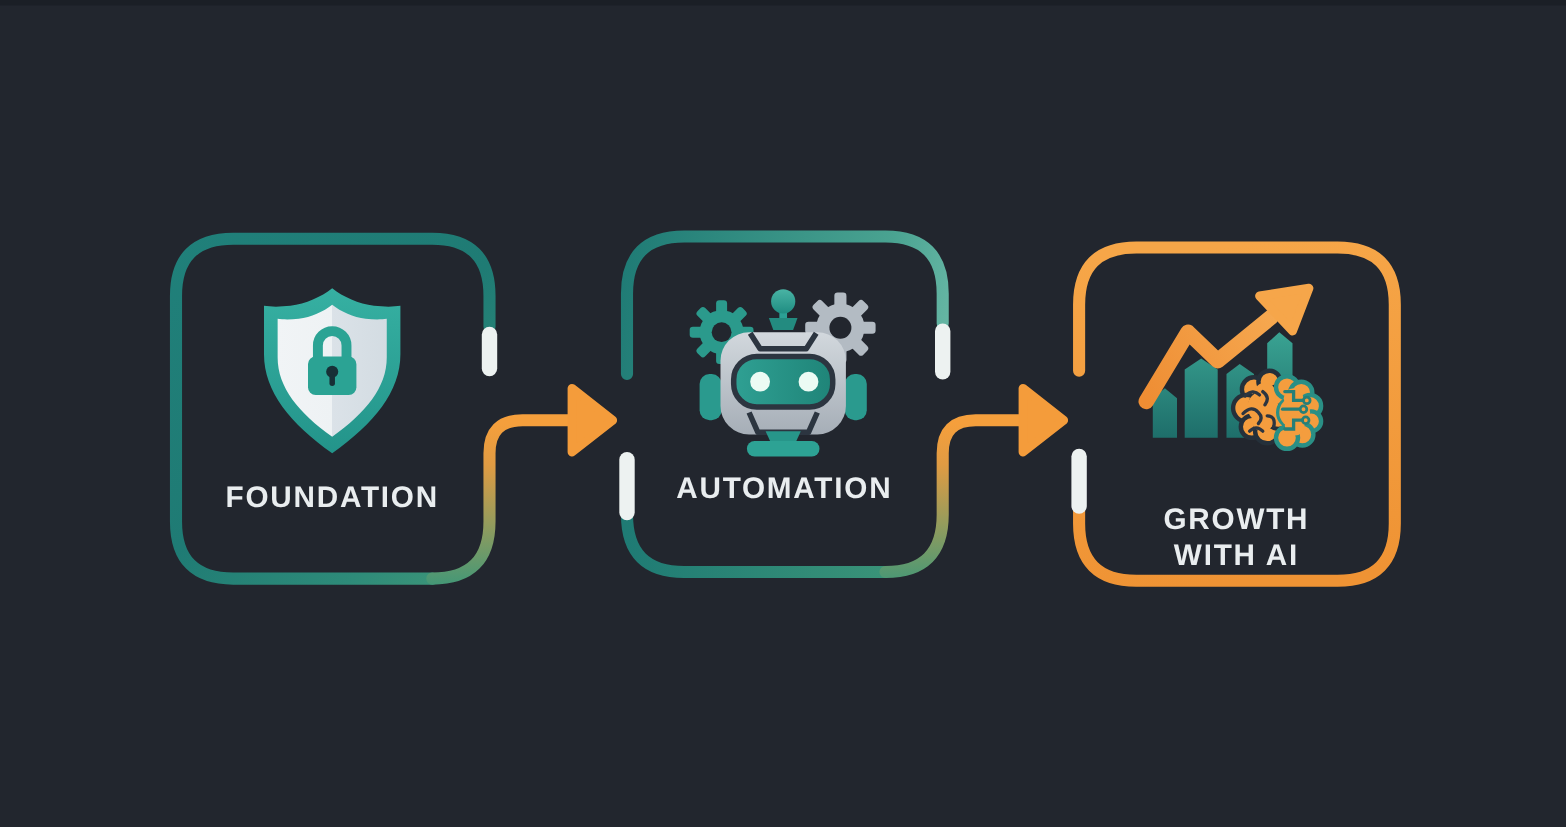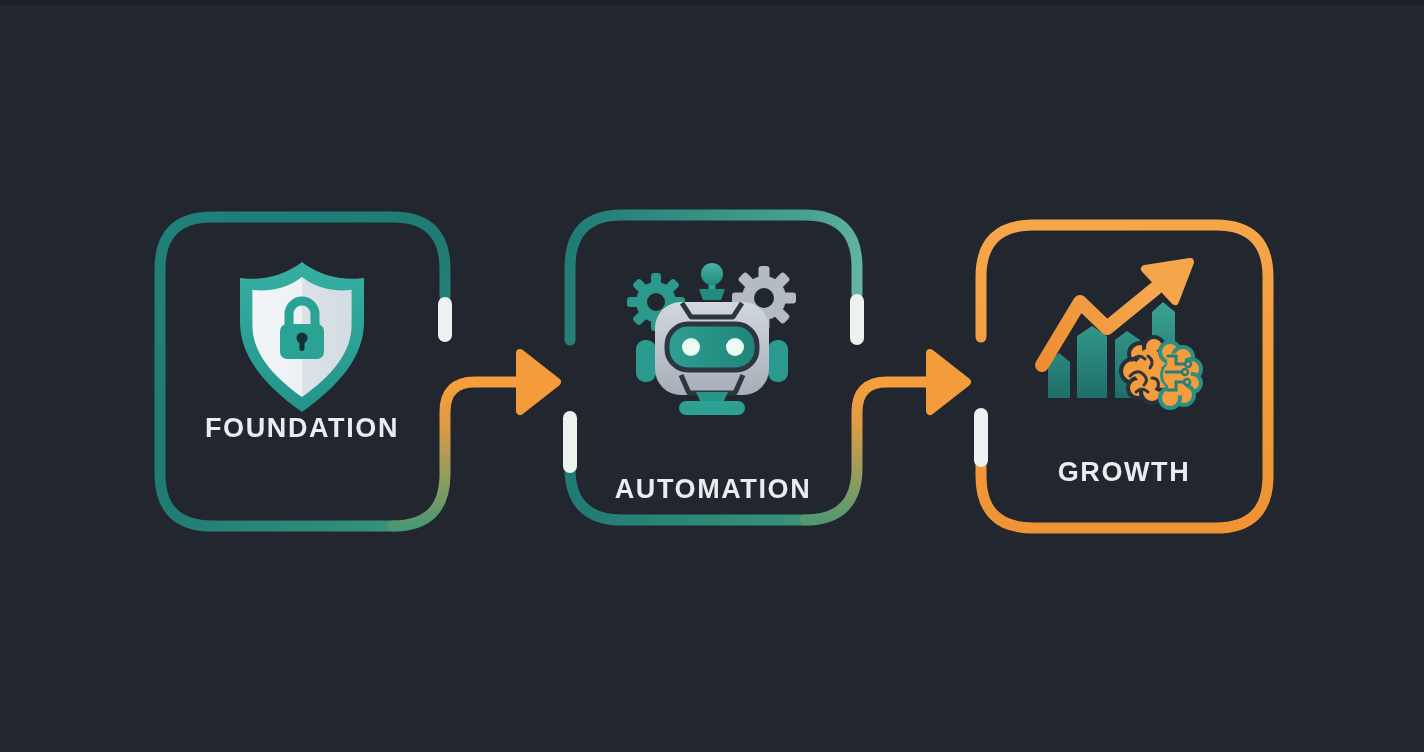--- a/index.html
+++ b/index.html
@@ -221,22 +221,23 @@
         </g>
         <g fill="none" stroke="#277f78" stroke-width="2.5">
           <circle cx="28" cy="-6" r="3"></circle>
             <circle cx="25" cy="2" r="3"></circle>
             <circle cx="27" cy="12" r="3"></circle>
         </g>
       </g>
     </g>
   </svg>
 
-  <div class="label" style="left:152px;top:412px">
+  <div class="label" style="left:152px;top:436px">
     <div>FOUNDATION</div>
   </div>
-  <div class="label" style="left:563px;top:473px">
+  <div class="label" style="left:563px;top:428px">
     <div>AUTOMATION</div>
   </div>
   <div class="label" style="left:974px;top:456px">
     <div>GROWTH</div>
+    <div>WITH AI</div>
   </div>
 </div>
 
 </body></html>

